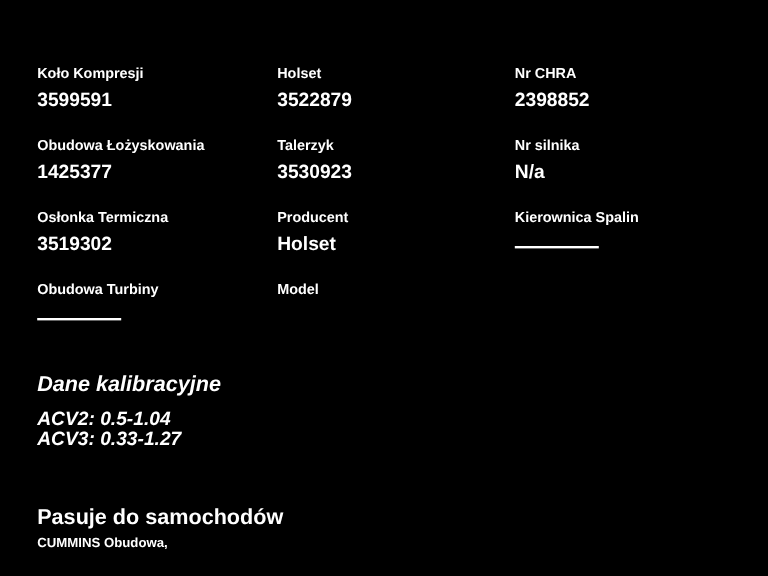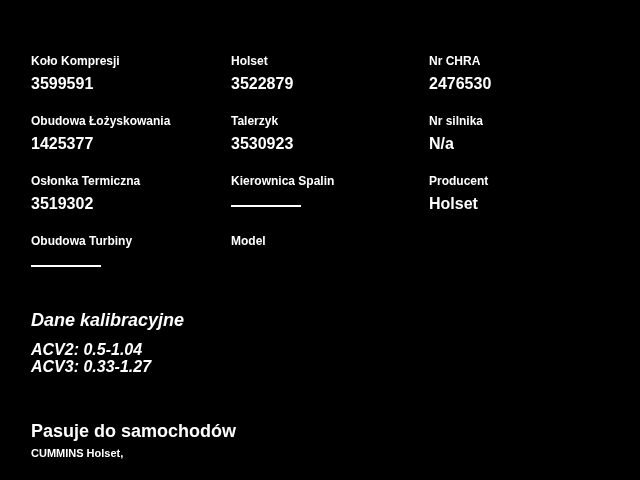--- a/index.html
+++ b/index.html
@@ -32,48 +32,48 @@
     <div class="cell">
       <div class="field-label">Koło Kompresji</div>
       <div class="field-value">3599591</div>
     </div>
     <div class="cell">
       <div class="field-label">Holset</div>
       <div class="field-value">3522879</div>
     </div>
     <div class="cell">
       <div class="field-label">Nr CHRA</div>
-      <div class="field-value">2476530</div>
+      <div class="field-value">2398852</div>
     </div>
 
     <div class="cell">
       <div class="field-label">Obudowa Łożyskowania</div>
       <div class="field-value">1425377</div>
     </div>
     <div class="cell">
       <div class="field-label">Talerzyk</div>
       <div class="field-value">3530923</div>
     </div>
     <div class="cell">
       <div class="field-label">Nr silnika</div>
       <div class="field-value">N/a</div>
     </div>
 
     <div class="cell">
       <div class="field-label">Osłonka Termiczna</div>
       <div class="field-value">3519302</div>
     </div>
     <div class="cell">
-      <div class="field-label">Kierownica Spalin</div>
-      <div class="dash-line"></div>
+      <div class="field-label">Producent</div>
+      <div class="field-value">Holset</div>
     </div>
 
     <div class="cell">
-      <div class="field-label">Producent</div>
-      <div class="field-value">Holset</div>
+      <div class="field-label">Kierownica Spalin</div>
+      <div class="dash-line"></div>
     </div>
     <div class="cell">
       <div class="field-label">Obudowa Turbiny</div>
       <div class="dash-line"></div>
     </div>
     <div class="cell">
       <div class="field-label">Model</div>
     </div>
 
   </div>
@@ -81,16 +81,16 @@
   <div class="calib-section">
     <div class="section-heading">Dane kalibracyjne</div>
     <div class="calib-lines">
       <div>ACV2: 0.5-1.04</div>
       <div>ACV3: 0.33-1.27</div>
     </div>
   </div>
 
   <div class="fits-section">
     <div class="section-heading">Pasuje do samochodów</div>
-    <div class="fits-text">CUMMINS Holset,</div>
+    <div class="fits-text">CUMMINS Obudowa,</div>
   </div>
 
 </div>
 
 </body></html>

